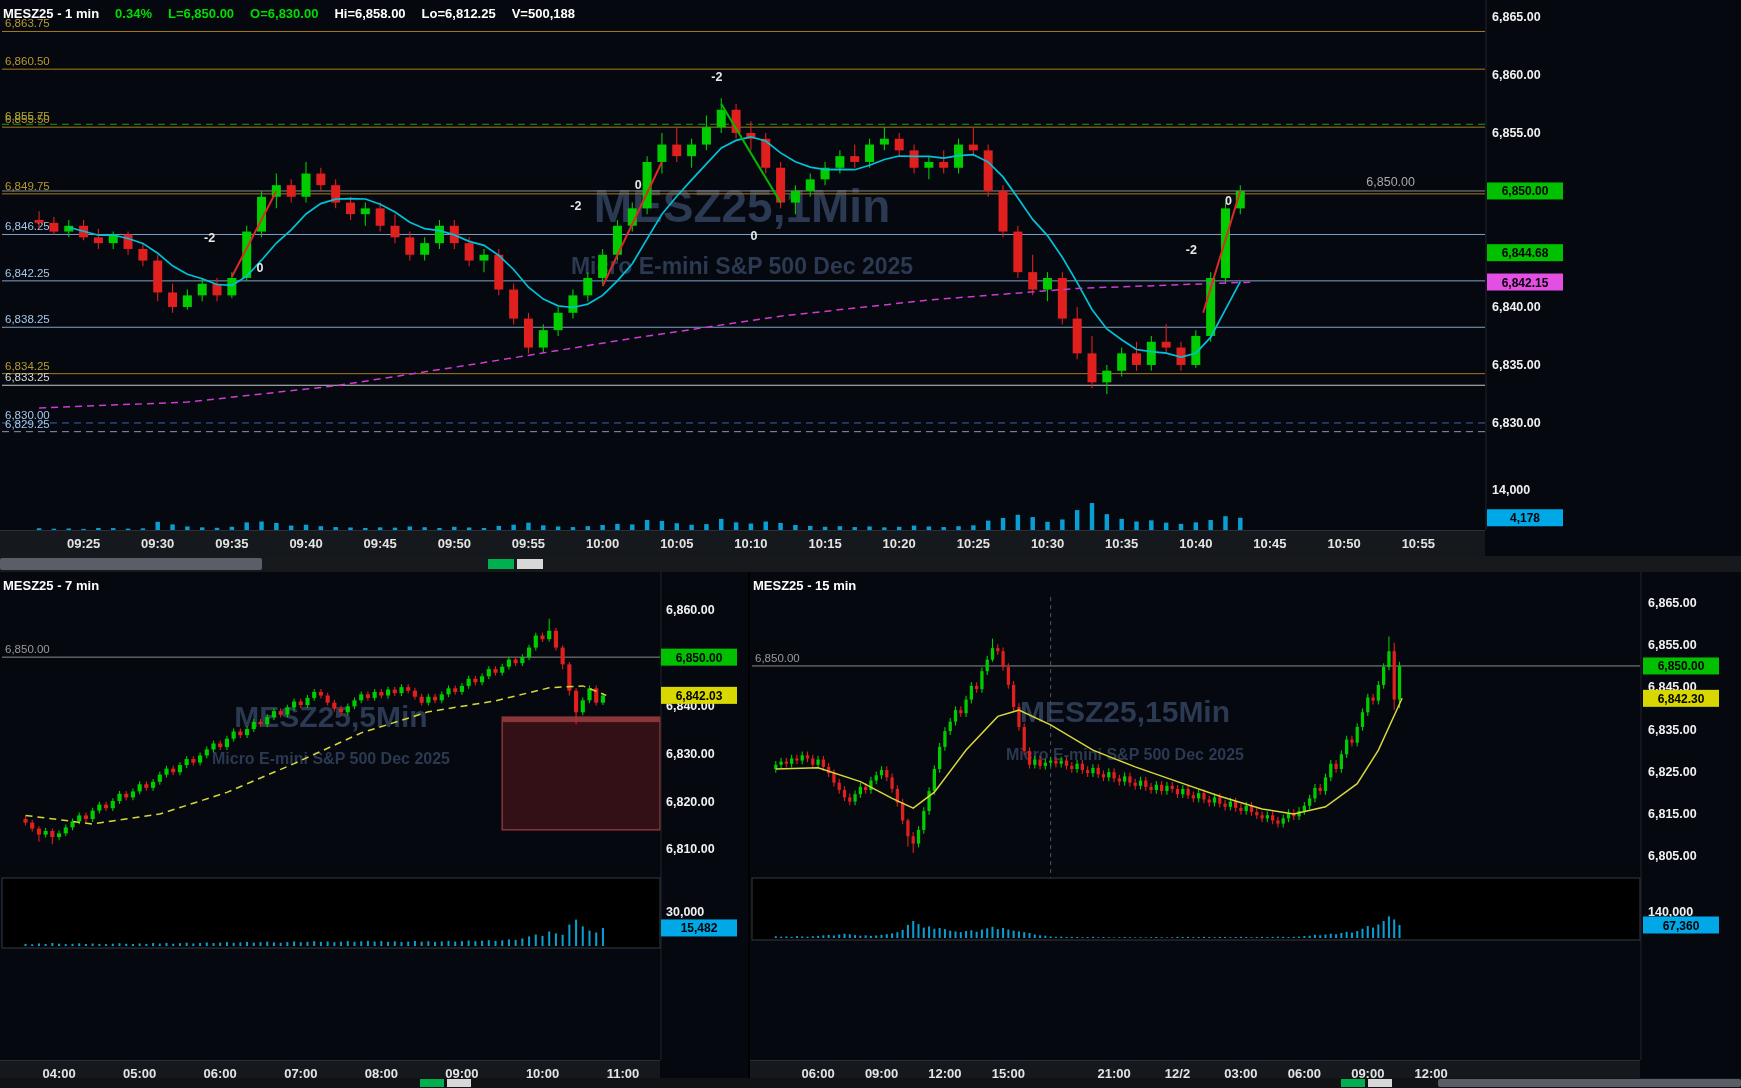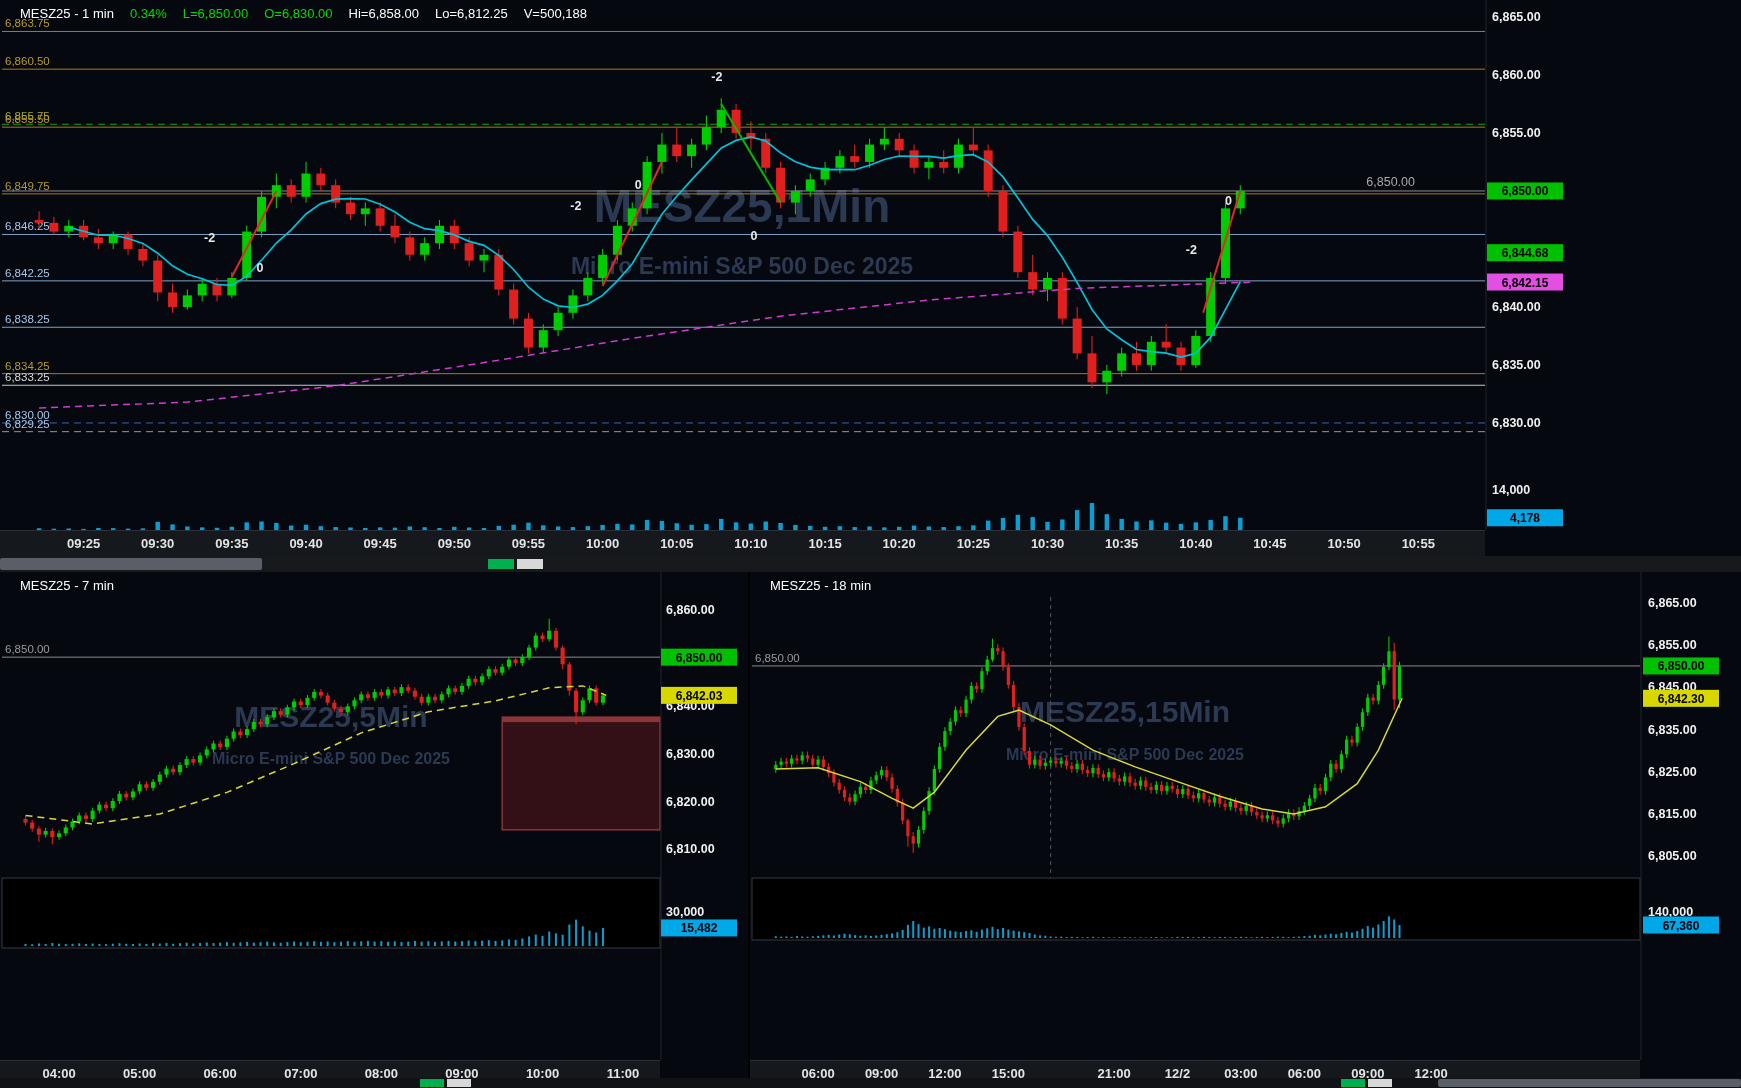--- a/index.html
+++ b/index.html
@@ -3,21 +3,21 @@
 <meta charset="utf-8">
 <style>
   html,body{margin:0;padding:0;background:#000;}
   body{width:1741px;height:1088px;overflow:hidden;font-family:"Liberation Sans",sans-serif;}
   .stage{position:relative;width:1741px;height:1088px;background:#000;}
   .panel{position:absolute;background:#05080e;overflow:hidden;}
   #p1{left:0;top:0;width:1741px;height:556px;}
   #p5{left:0;top:572px;width:748px;height:516px;}
   #p15{left:750px;top:572px;width:991px;height:516px;}
   .panel svg{position:absolute;left:0;top:0;}
-  .hdr{position:absolute;left:20px;top:6px;z-index:5;font-size:13px;font-weight:normal;color:#fff;pointer-events:none;white-space:nowrap;}
+  .hdr{position:absolute;left:3px;top:6px;z-index:5;font-size:13px;font-weight:bold;color:#fff;pointer-events:none;white-space:nowrap;}
   .hdr .stat{margin-left:16px;}
   .hscroll{position:absolute;left:0;top:556px;width:1741px;height:16px;background:#17191d;z-index:4;}
   .hscroll .thumb{position:absolute;top:2px;height:12px;background:#5a5e66;border-radius:2px;}
   .bscroll{position:absolute;left:0;top:1078px;width:1741px;height:10px;background:#101216;z-index:4;}
   .bscroll .thumb{position:absolute;top:1px;height:8px;background:#5a5e66;border-radius:2px;}
   .seg{position:absolute;top:3px;height:10px;}
   .bscroll .seg{top:1px;height:8px;}
 </style>
 </head>
 <body>
@@ -1104,21 +1104,21 @@
           <rect x="893" y="85.46024464831689" width="76" height="17" fill="#00c000"></rect>
           <text x="931" y="98.46024464831689" fill="#000000" font-size="12" font-family="&quot;Liberation Sans&quot;,sans-serif" font-weight="bold" text-anchor="middle">6,850.00</text>
           <rect x="893" y="117.8379204892949" width="76" height="17" fill="#d8d800"></rect>
           <text x="931" y="130.8379204892949" fill="#000000" font-size="12" font-family="&quot;Liberation Sans&quot;,sans-serif" font-weight="bold" text-anchor="middle">6,842.30</text>
           <text x="898" y="343.5" fill="#f0f0f0" font-size="12.5" font-family="&quot;Liberation Sans&quot;,sans-serif" font-weight="bold" text-anchor="start">140,000</text>
           <rect x="893" y="344.5091428571429" width="76" height="17" fill="#00a8e8"></rect>
           <text x="931" y="357.5091428571429" fill="#000000" font-size="12" font-family="&quot;Liberation Sans&quot;,sans-serif" font-weight="bold" text-anchor="middle">67,360</text>
         </g>
       </svg>
     <div class="hdr">
-      <span>MESZ25 - 18 min</span>
+      <span>MESZ25 - 15 min</span>
     </div>
   </div>
 
   <div class="bscroll">
     <div class="seg" style="left:420px;width:24px;background:#00b050"></div>
     <div class="seg" style="left:447px;width:24px;background:#d8d8d8"></div>
     <div class="seg" style="left:1341px;width:24px;background:#00b050"></div>
     <div class="seg" style="left:1368px;width:24px;background:#d8d8d8"></div>
     <div class="thumb" style="left:1438px;width:303px"></div>
   </div>

